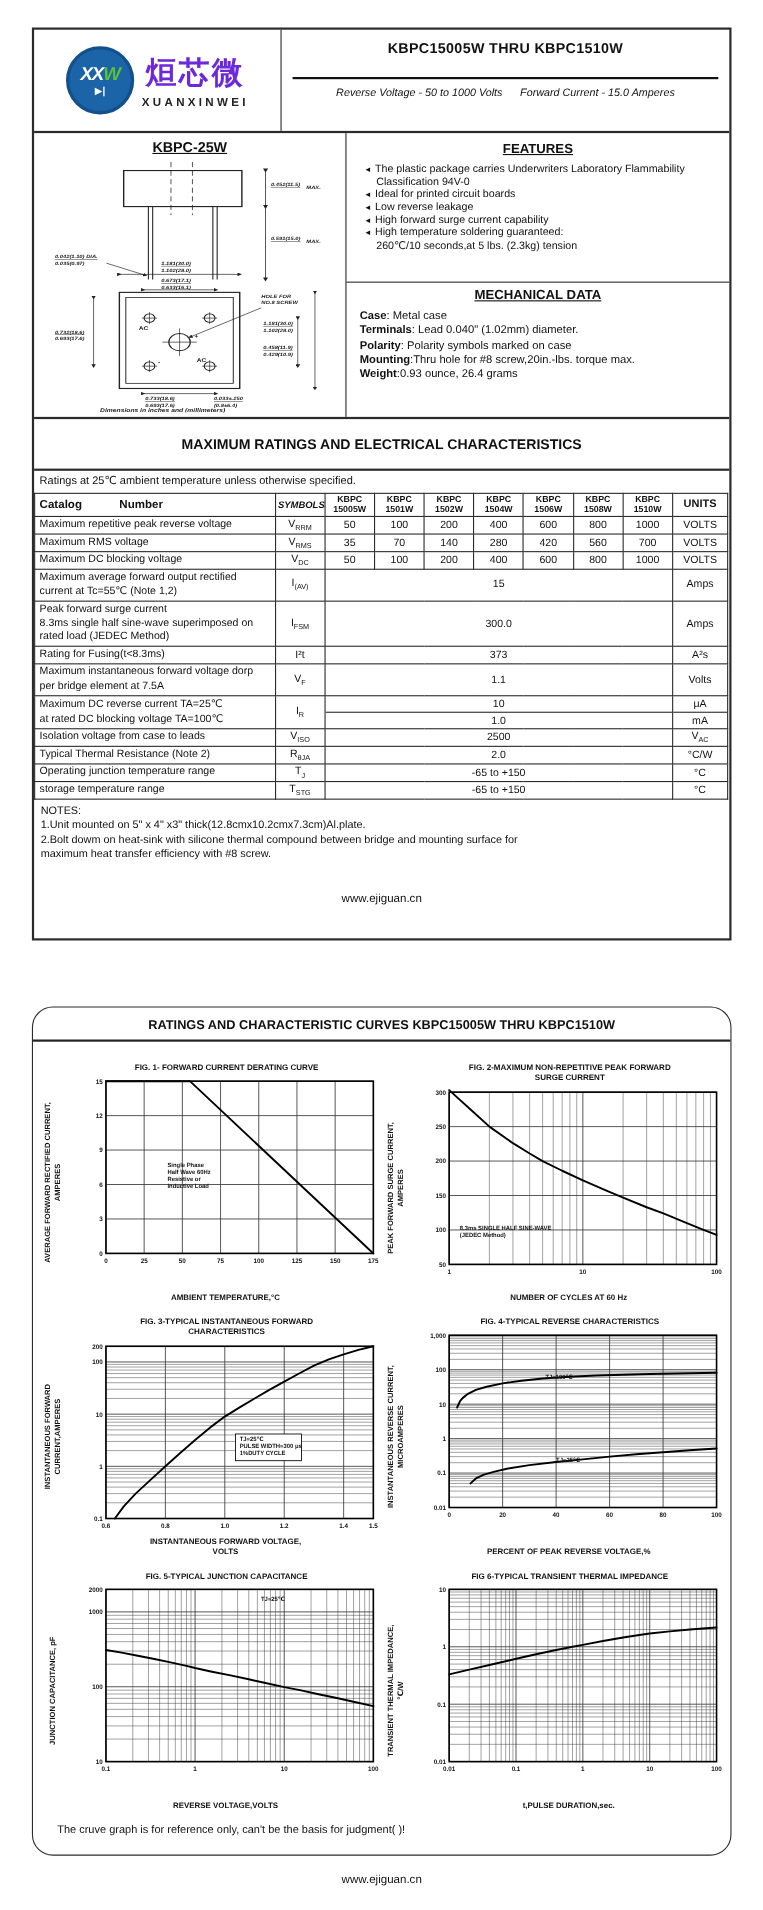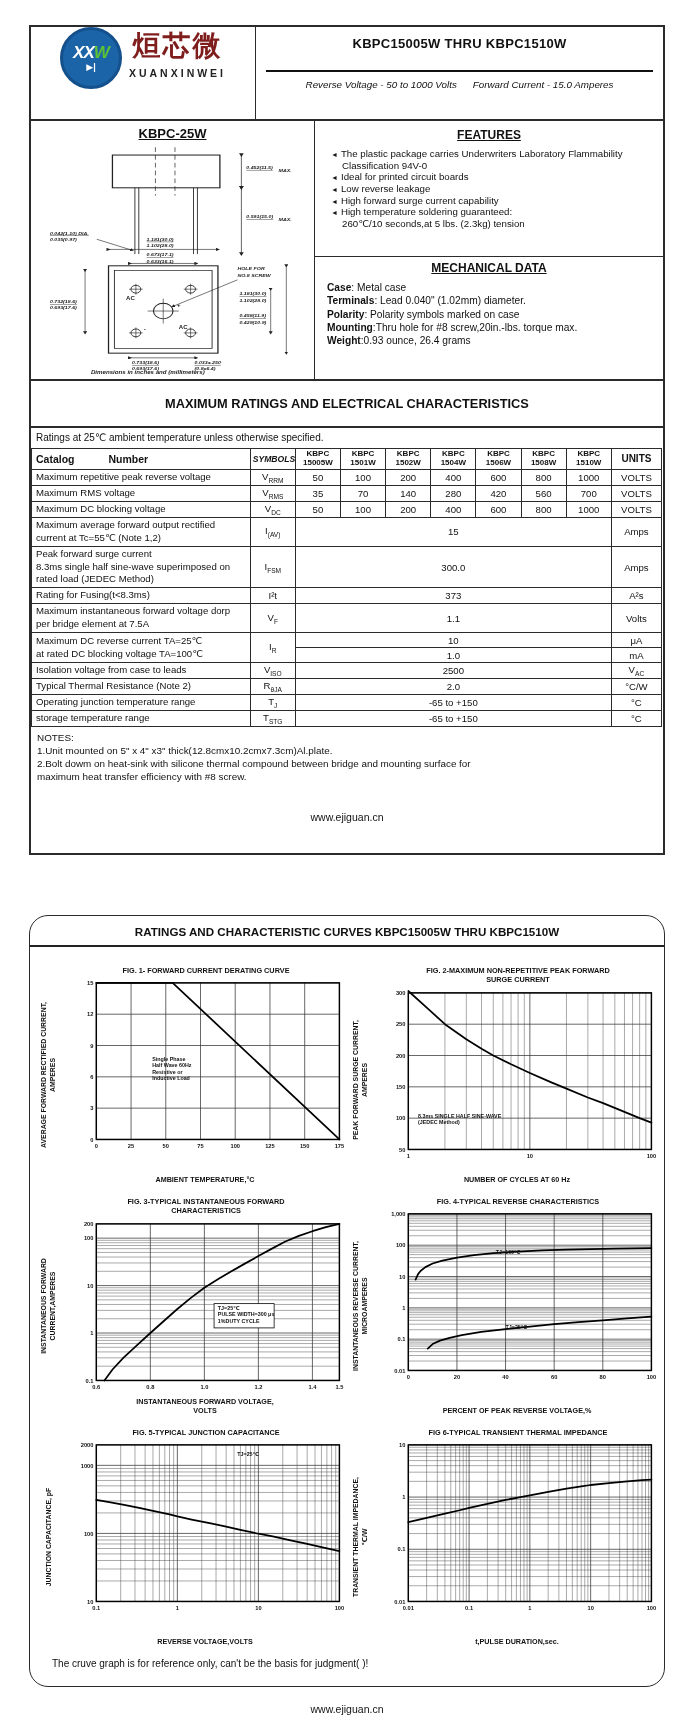--- a/index.html
+++ b/index.html
@@ -3,28 +3,28 @@
 <meta charset="utf-8">
 <style>
   html,body{margin:0;padding:0;background:#fff;}
   body{width:694px;height:1736px;overflow:hidden;font-family:"Liberation Sans","DejaVu Sans",sans-serif;color:#111;}
   .page{border:2px solid #2b2b2b;margin:0 29px;background:#fff;box-sizing:border-box;}
   #page1{margin-top:25px;height:830px;}
   #page2{margin-top:60px;height:772px;border-width:1.5px;border-radius:19px;}
 
   
   .hdr{display:flex;height:92px;border-bottom:2px solid #2b2b2b;}
-  .logo-cell{width:224px;border-right:1.5px solid #2b2b2b;display:flex;justify-content:center;gap:7px;}
+  .logo-cell{width:224px;border-right:1.5px solid #2b2b2b;display:flex;align-items:center;justify-content:center;gap:7px;}
   .logo-circle{width:56px;height:56px;border-radius:50%;background:#1b64a8;border:3px solid #14508c;color:#fff;
     display:flex;flex-direction:column;align-items:center;justify-content:center;font-weight:bold;font-style:italic;line-height:1;}
   .logo-xxw{font-size:17px;letter-spacing:-1px;}
   .logo-xxw .gx{color:#5bc236;}
   .logo-diode{font-size:9px;margin-top:2px;font-style:normal;}
   .logo-text{display:flex;flex-direction:column;align-items:center;}
-  .logo-zh{font-size:28px;font-weight:bold;color:#7f1d1d;letter-spacing:2px;}
+  .logo-zh{font-size:28px;font-weight:bold;color:#6d28d9;letter-spacing:2px;}
   .logo-en{font-size:10.5px;font-weight:bold;letter-spacing:3px;color:#222;margin-top:2px;}
   .title-cell{flex:1;text-align:center;padding-top:9px;}
   .doc-title{font-size:13px;font-weight:bold;letter-spacing:0.3px;border-bottom:2px solid #111;padding-bottom:19px;margin:0 10px;}
   .doc-sub{font-size:13px;font-weight:bold;margin-top:8px;}
   .doc-tag{font-style:italic;font-size:9.8px;margin-top:7px;display:flex;justify-content:center;gap:16px;}
 
   
   .cols{display:flex;height:258px;border-bottom:2px solid #2b2b2b;}
   .pkg-col{width:284px;border-right:1.5px solid #2b2b2b;box-sizing:border-box;}
   .pkg-title{text-align:center;font-weight:bold;font-size:13px;text-decoration:underline;margin-top:5px;}

